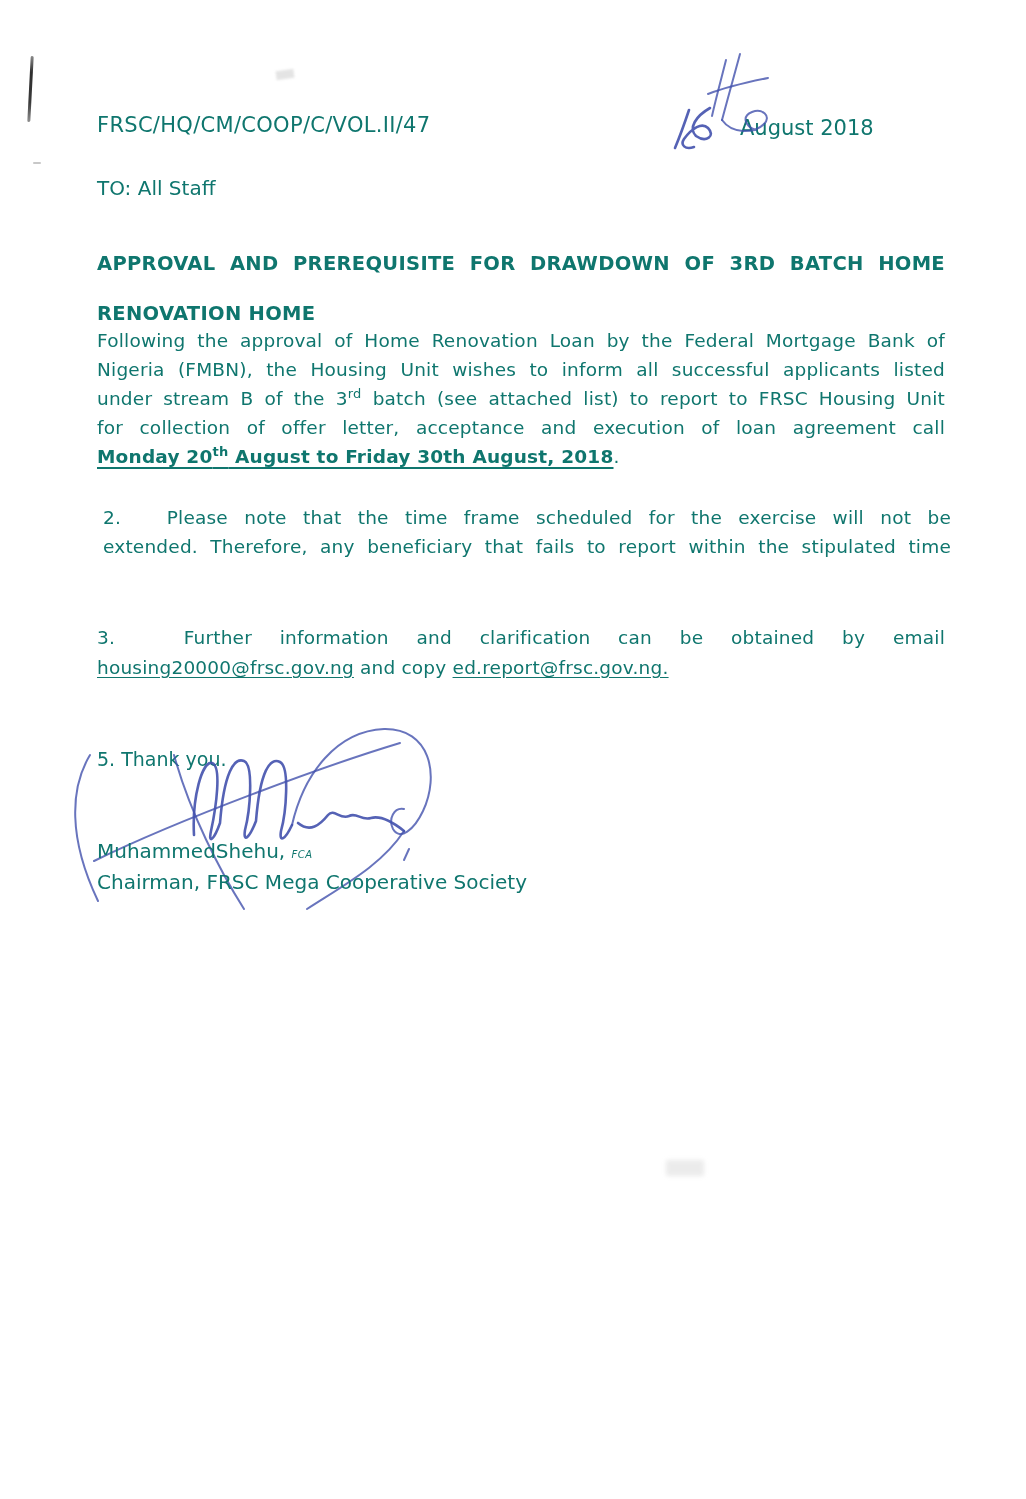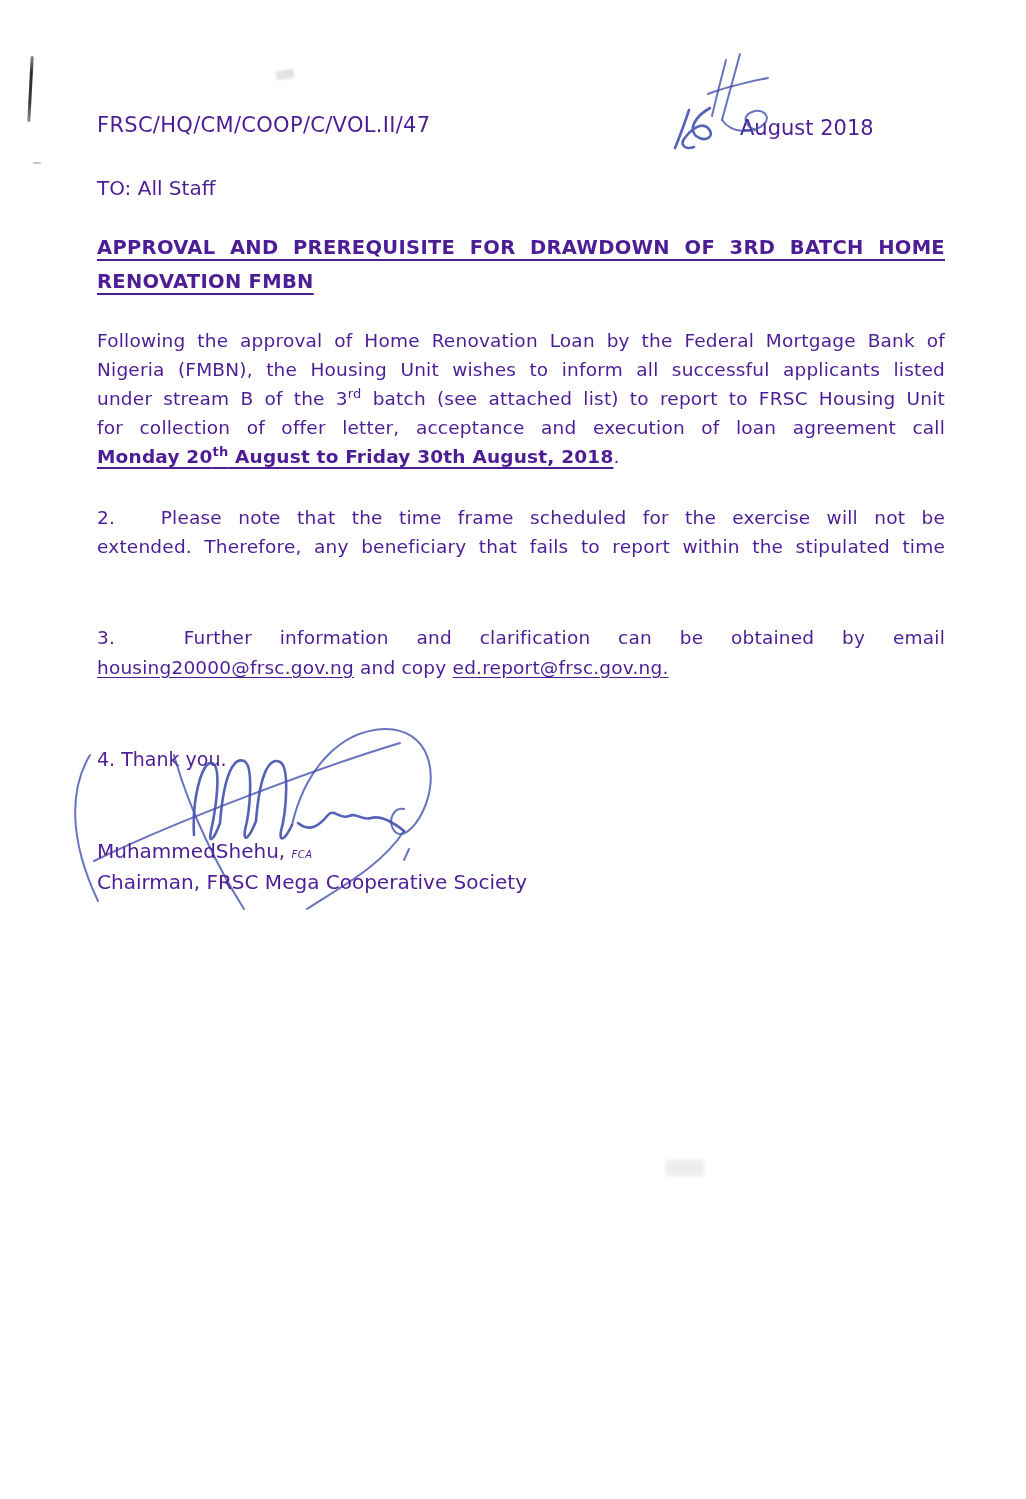--- a/index.html
+++ b/index.html
@@ -1,45 +1,45 @@
 <!DOCTYPE html>
 <html><head>
 <meta charset="utf-8">
 <style>
   html,body { margin:0; padding:0; background:#e8e8e8; }
   .page {
     position:relative;
     width:1026px; height:1499px;
     background:#ffffff;
     font-family:"DejaVu Sans", sans-serif;
-    color:#4c1d95;
+    color:#0f766e;
     overflow:hidden;
   }
   .abs { position:absolute; }
   .line { line-height:29px; font-size:18.5px; letter-spacing:0.2px; }
   .j { text-align:justify; text-align-last:justify; }
   sup.small { font-size:13px; vertical-align:super; line-height:0; }
   .bold-ul { font-weight:bold; text-decoration:underline; text-underline-offset:4px; text-decoration-thickness:2px; }
   .ul { text-decoration:underline; text-underline-offset:3px; }
 
   #ref-number { left:97px; top:113px; font-size:21px; letter-spacing:0.3px; }
   #date-line  { left:740px; top:116px; font-size:21px; }
   #to-line    { left:97px; top:176px; font-size:20px; }
 
   #heading { left:97px; top:231px; width:848px; font-weight:bold; font-size:19.5px; }
   #heading .hline {
     line-height:34px;
-    text-decoration:underline;
     text-underline-offset:5px;
     text-decoration-thickness:2px;
     letter-spacing:0.3px;
+    margin-top:16px;
   }
 
   #para1 { left:97px; top:326px; width:848px; }
-  #para2 { left:97px; top:503px; width:848px; }
+  #para2 { left:103px; top:503px; width:848px; }
   #para3 { left:97px; top:623px; width:848px; }
   #para3 .line { line-height:30px; }
 
   .num-gap { display:inline-block; width:13px; }
 
   #thanks   { left:97px; top:748px; font-size:19px; }
   #sig-name { left:97px; top:839px; font-size:20px; }
   #sig-name .fca { font-size:10px; font-style:italic; letter-spacing:0.5px; }
   #sig-role { left:97px; top:870px; font-size:20px; }
 
@@ -79,42 +79,42 @@
     <path class="thin" d="M74,18 C70,34 64,56 60,74"></path>
     <path class="thin" d="M88,12 C83,30 76,56 70,78"></path>
     <path class="thin" d="M56,52 C74,45 96,40 116,36"></path>
     <path class="thin" d="M70,78 C80,92 102,92 112,82 C120,74 110,66 100,70 C90,74 92,84 104,88"></path>
   </svg>
 
   <div class="abs" id="to-line">TO: All Staff</div>
 
   <div class="abs" id="heading">
     <div class="hline j">APPROVAL AND PREREQUISITE FOR DRAWDOWN OF 3RD BATCH HOME</div>
-    <div class="hline">RENOVATION FMBN</div>
+    <div class="hline">RENOVATION HOME</div>
   </div>
 
   <div class="abs" id="para1">
     <div class="line j">Following the approval of Home Renovation Loan by the Federal Mortgage Bank of</div>
     <div class="line j">Nigeria (FMBN), the Housing Unit wishes to inform all successful applicants listed</div>
     <div class="line j"><span>under stream B of the 3</span><sup class="small">rd</sup><span> batch (see attached list) to report to FRSC Housing Unit</span></div>
     <div class="line j">for collection of offer letter, acceptance and execution of loan agreement call</div>
     <div class="line"><span class="bold-ul"><span>Monday 20</span><sup class="small">th</sup><span> August to Friday 30th August, 2018</span></span><span>.</span></div>
   </div>
 
   <div class="abs" id="para2">
     <div class="line j"><span>2.</span> <span class="num-gap"></span> <span>Please note that the time frame scheduled for the exercise will not be</span></div>
     <div class="line j">extended. Therefore, any beneficiary that fails to report within the stipulated time</div>
   </div>
 
   <div class="abs" id="para3">
     <div class="line j"><span>3.</span> <span class="num-gap"></span> <span>Further information and clarification can be obtained by email</span></div>
     <div class="line"><span class="ul">housing20000@frsc.gov.ng</span><span> and copy </span><span class="ul">ed.report@frsc.gov.ng.</span></div>
   </div>
 
-  <div class="abs" id="thanks">4. Thank you.</div>
+  <div class="abs" id="thanks">5. Thank you.</div>
 
   <svg class="abs ink" id="signature-ink" width="430" height="205" viewBox="0 0 430 205" aria-label="MuhammedShehu">
     <path class="thin" d="M38,42 C18,75 16,125 46,188"></path>
     <path class="thin" d="M42,148 C130,105 275,52 348,30"></path>
     <path class="thin" d="M122,42 C138,100 168,158 192,196"></path>
     <path d="M142,122 C140,85 150,48 160,50 C170,53 164,95 159,118 C156,132 162,127 168,110 C172,60 182,44 192,48 C202,52 198,98 193,117 C191,130 197,126 204,108 C208,58 218,44 228,49 C238,54 234,100 229,118 C227,130 233,127 240,112"></path>
     <path class="thin" d="M240,112 C252,60 285,18 332,16 C378,15 388,62 371,98 C362,117 348,128 341,116 C336,106 342,94 352,96"></path>
     <path d="M246,110 C258,120 268,112 276,102 C282,95 288,107 297,103 C305,99 309,108 319,105 C330,102 342,110 352,118"></path>
     <path class="thin" d="M352,118 C330,152 292,172 255,196"></path>
     <path class="thin" d="M357,136 L352,147"></path>

